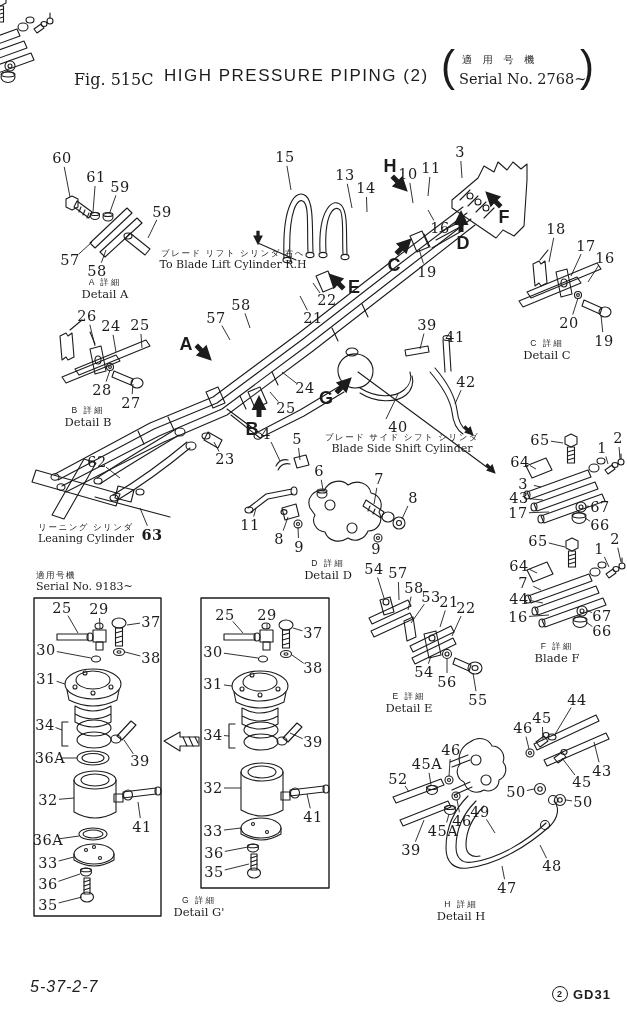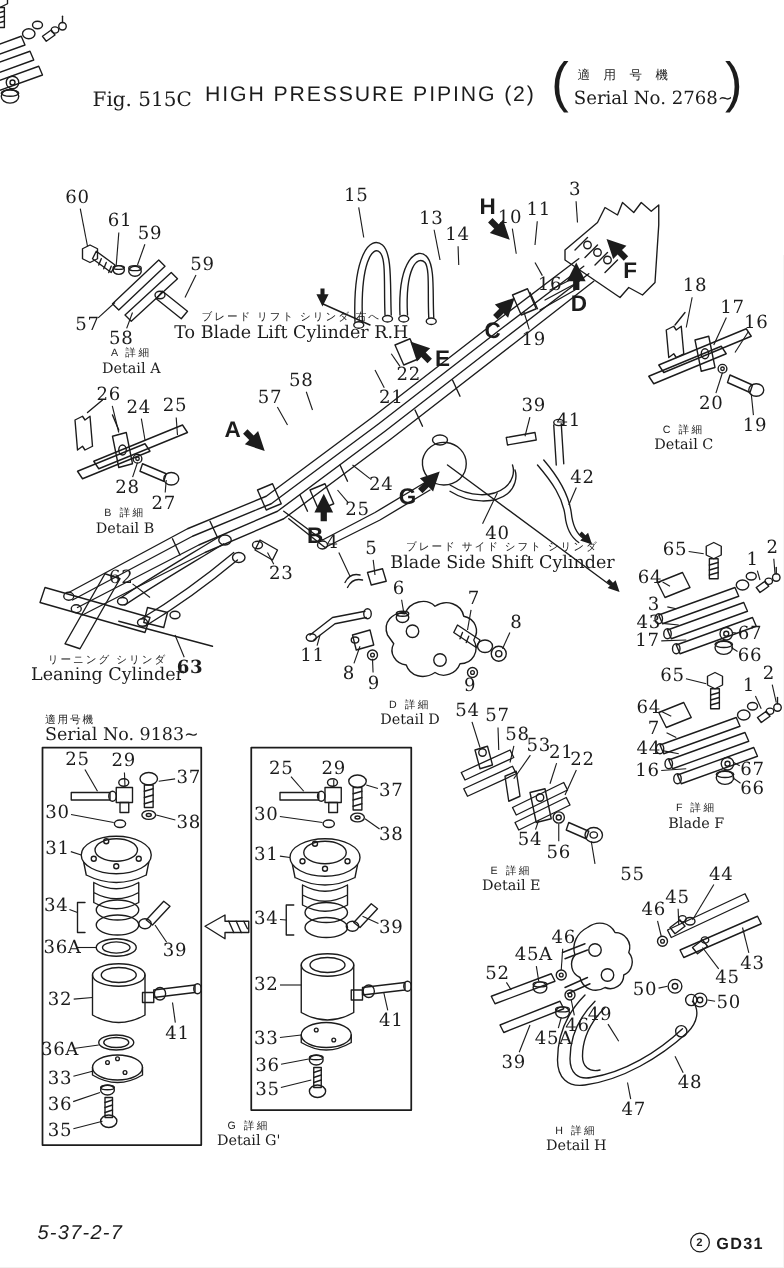--- a/index.html
+++ b/index.html
@@ -12,21 +12,21 @@
            font:500 14.5px "DejaVu Serif",serif;letter-spacing:.5px;white-space:nowrap;}
   .marker-letter{position:absolute;transform:translate(-50%,-50%);
            font:bold 18px "Liberation Sans",sans-serif;}
   .detail-label{position:absolute;transform:translate(-50%,0);text-align:center;line-height:1.15;}
   .detail-label .ja{display:block;font-size:8.5px;letter-spacing:2px;}
   .detail-label .en{display:block;font-size:11.5px;font-family:"DejaVu Serif",serif;}
   .note{position:absolute;text-align:center;line-height:1.2;}
   .note.center{transform:translate(-50%,0);}
   .note.left{text-align:left;}
   .note .ja{display:block;font-size:8.5px;letter-spacing:1.5px;}
-  .note .en{display:block;font-size:14px;font-family:"DejaVu Serif",serif;}
+  .note .en{display:block;font-size:11px;font-family:"DejaVu Serif",serif;}
   .hdr-fig{left:74px;top:70px;font:16px "DejaVu Serif",serif;}
   .hdr-ja{left:168px;top:49px;font-size:10.5px;letter-spacing:5px;}
   .hdr-en{left:164px;top:66px;font-size:17px;letter-spacing:1.5px;font-weight:500;font-family:"Liberation Sans",sans-serif;}
   .hdr-paren{top:42px;font:300 42px "Liberation Sans",sans-serif;transform:scaleY(1.05);}
   .hdr-serial-ja{left:462px;top:53px;font-size:10px;letter-spacing:4px;}
   .hdr-serial-en{left:459px;top:71px;font-size:14.5px;font-family:"DejaVu Serif",serif;}
   .ftr-page{left:30px;top:978px;font:italic 16px "Liberation Sans",sans-serif;letter-spacing:1px;}
   .ftr-model{left:552px;top:986px;font:bold 13px "Liberation Sans",sans-serif;letter-spacing:1px;
              display:flex;align-items:center;gap:5px;}
   .badge{display:inline-flex;align-items:center;justify-content:center;width:14px;height:14px;
@@ -558,21 +558,21 @@
       <div class="callout" style="left: 602px; top: 616px;">67</div>
       <div class="callout" style="left: 602px; top: 631px;">66</div>
       <div class="callout" style="left: 374px; top: 569px;">54</div>
       <div class="callout" style="left: 398px; top: 573px;">57</div>
       <div class="callout" style="left: 414px; top: 588px;">58</div>
       <div class="callout" style="left: 431px; top: 597px;">53</div>
       <div class="callout" style="left: 449px; top: 602px;">21</div>
       <div class="callout" style="left: 466px; top: 608px;">22</div>
       <div class="callout" style="left: 424px; top: 672px;">54</div>
       <div class="callout" style="left: 447px; top: 682px;">56</div>
-      <div class="callout" style="left: 506px; top: 700px;">55</div>
+      <div class="callout" style="left: 478px; top: 700px;">55</div>
       <div class="callout" style="left: 62px; top: 608px;">25</div>
       <div class="callout" style="left: 99px; top: 609px;">29</div>
       <div class="callout" style="left: 151px; top: 622px;">37</div>
       <div class="callout" style="left: 46px; top: 650px;">30</div>
       <div class="callout" style="left: 151px; top: 658px;">38</div>
       <div class="callout" style="left: 46px; top: 679px;">31</div>
       <div class="callout" style="left: 45px; top: 725px;">34</div>
       <div class="callout" style="left: 50px; top: 758px;">36A</div>
       <div class="callout" style="left: 140px; top: 761px;">39</div>
       <div class="callout" style="left: 48px; top: 800px;">32</div>
@@ -615,21 +615,21 @@
       <div class="marker-letter" style="left: 394px; top: 265px;">C</div>
       <div class="marker-letter" style="left: 463px; top: 243px;">D</div>
       <div class="marker-letter" style="left: 354px; top: 287px;">E</div>
       <div class="marker-letter" style="left: 504px; top: 217px;">F</div>
       <div class="marker-letter" style="left: 326px; top: 398px;">G</div>
       <div class="marker-letter" style="left: 390px; top: 166px;">H</div>
       <div class="detail-label" style="left: 105px; top: 278px;">
         <span class="ja">A 詳細</span>
         <span class="en">Detail A</span>
       </div>
-      <div class="detail-label" style="left: 88px; top: 406px; margin-left: 12px;">
+      <div class="detail-label" style="left: 88px; top: 406px;">
         <span class="ja">B 詳細</span>
         <span class="en">Detail B</span>
       </div>
       <div class="detail-label" style="left: 547px; top: 339px;">
         <span class="ja">C 詳細</span>
         <span class="en">Detail C</span>
       </div>
       <div class="detail-label" style="left: 328px; top: 559px;">
         <span class="ja">D 詳細</span>
         <span class="en">Detail D</span>

